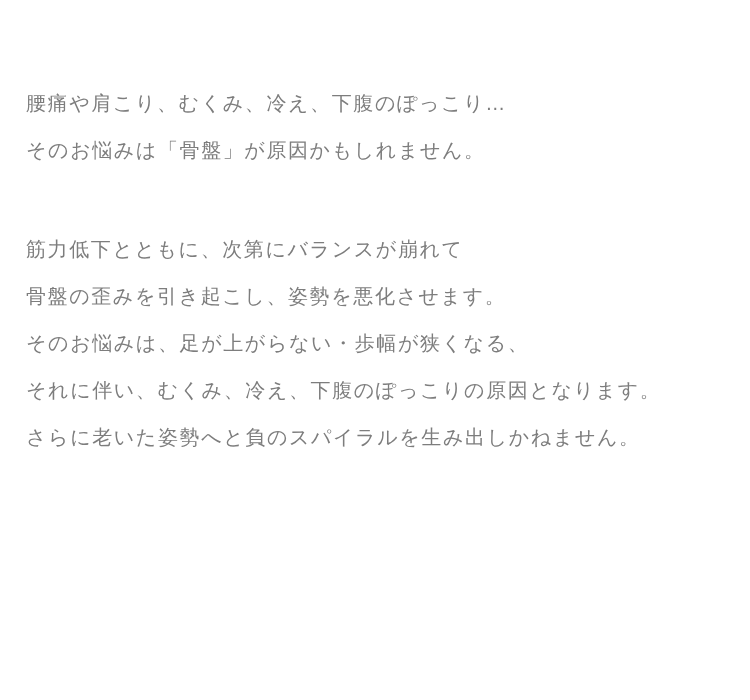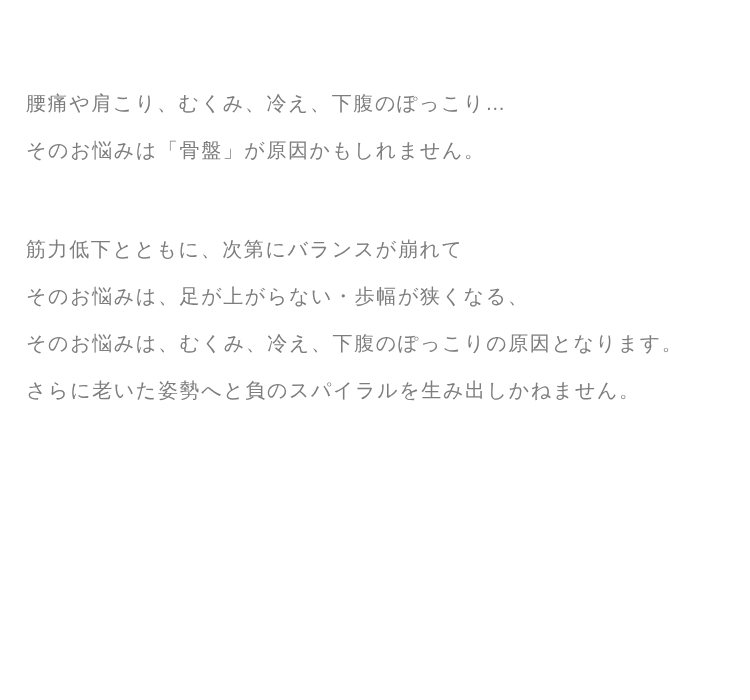--- a/index.html
+++ b/index.html
@@ -42,18 +42,19 @@
 
 <div class="page">
 
   <p class="para">
     <span class="line">腰痛や肩こり、むくみ、冷え、下腹のぽっこり…</span>
     <span class="line">そのお悩みは「骨盤」が原因かもしれません。</span>
   </p>
 
   <p class="para">
     <span class="line">筋力低下とともに、次第にバランスが崩れて</span>
+    <span class="line">骨盤の歪みを引き起こし、姿勢を悪化させます。</span>
     <span class="line">そのお悩みは、足が上がらない・歩幅が狭くなる、</span>
-    <span class="line">そのお悩みは、むくみ、冷え、下腹のぽっこりの原因となります。</span>
+    <span class="line">それに伴い、むくみ、冷え、下腹のぽっこりの原因となります。</span>
     <span class="line">さらに老いた姿勢へと負のスパイラルを生み出しかねません。</span>
   </p>
 
 </div>
 
 </body></html>

